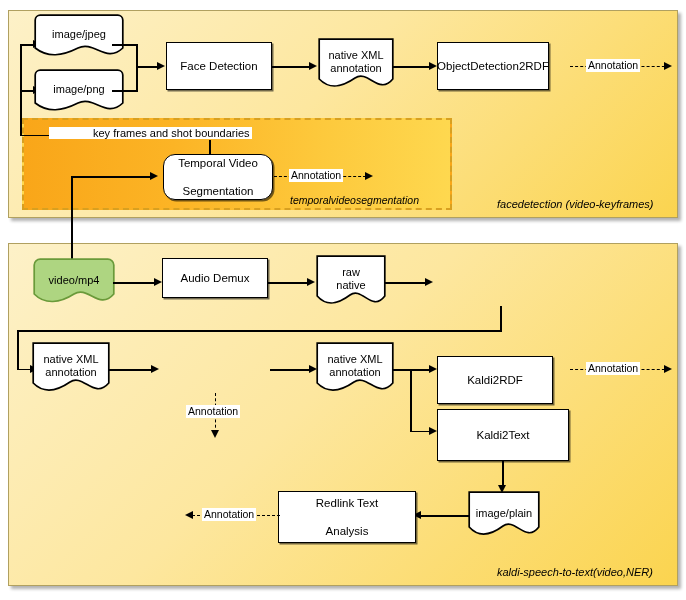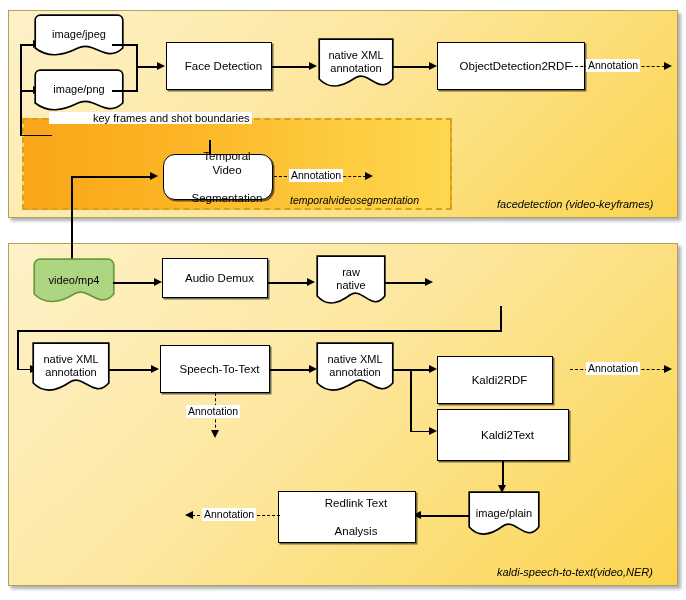--- a/index.html
+++ b/index.html
@@ -10,21 +10,21 @@
   .panel{position:absolute;border:1px solid #b0a060;box-sizing:border-box;
          box-shadow:3px 3px 3px rgba(0,0,0,0.30);}
   .panel-outer{background:linear-gradient(135deg,#fdf1c8 0%,#fde79f 45%,#fbd44f 100%);}
   .panel-inner{position:absolute;box-sizing:border-box;border:2px dashed #d8a020;
                background:linear-gradient(90deg,#f9a619 0%,#fcb425 35%,#fdc93c 70%,#fed84f 100%);}
 
   
   .box{position:absolute;background:#ffffff;border:1.6px solid #000000;box-sizing:border-box;
        display:flex;align-items:center;justify-content:center;text-align:center;
        font-size:11.5px;color:#000;line-height:1.22;box-shadow:1.5px 1.5px 0 rgba(0,0,0,0.55);}
-  .box span{display:block;padding:0 4px;margin-left:9px;}
+  .box span{display:block;padding:0 4px;}
 
   
   .doc{position:absolute;display:flex;align-items:center;justify-content:center;
        text-align:center;font-size:11px;color:#000;line-height:1.2;}
   .doc .docsvg{position:absolute;left:0;top:0;width:100%;height:100%;}
   .doc .doclbl{position:relative;z-index:2;padding:0 3px;transform:translateY(-11%);}
 
   
   .ln{position:absolute;background:#000;}
   .lnh{height:1.7px;}
@@ -100,29 +100,29 @@
     </svg>
     <span class="doclbl">
       <span>native XML</span><br>
       <span>annotation</span>
     </span>
   </div>
 
   <div class="ln lnh" style="left:392px;top:66px;width:38px;"></div>
   <div class="arrow ar-r" style="left:429px;top:62.2px;"></div>
 
-  <div class="box" style="left:437px;top:42px;width:148px;height:48px;">
+  <div class="box" style="left:437px;top:42px;width:112px;height:48px;">
     <span>ObjectDetection2RDF</span>
   </div>
 
   <div class="dln dlnh" style="left:570px;top:66px;width:100px;"></div>
   <div class="anno" style="left:586px;top:59px;">Annotation</div>
   <div class="arrow ar-r" style="left:664px;top:62.2px;"></div>
 
-  <div class="edgelabel" style="left:49px;top:112px;padding-left:44px;">key frames and shot boundaries</div>
+  <div class="edgelabel" style="left:49px;top:127px;padding-left:44px;">key frames and shot boundaries</div>
   <div class="ln lnv" style="left:209px;top:140px;height:15px;"></div>
 
   <div class="box" style="left:163px;top:154px;width:110px;height:46px;border-radius:12px;">
     <span>
       <span>Temporal Video</span><br>
       <span>Segmentation</span>
     </span>
   </div>
 
   <div class="ln lnh" style="left:72px;top:176px;width:78px;"></div>
@@ -184,23 +184,20 @@
     </svg>
     <span class="doclbl">
       <span>native XML</span><br>
       <span>annotation</span>
     </span>
   </div>
 
   <div class="ln lnh" style="left:108px;top:369px;width:44px;"></div>
   <div class="arrow ar-r" style="left:151px;top:365.2px;"></div>
 
-  <div class="box" style="left:160px;top:345px;width:110px;height:48px;">
-    <span>Speech-To-Text</span>
-  </div>
 
   <div class="dln dlnv" style="left:215px;top:393px;height:40px;"></div>
   <div class="anno" style="left:186px;top:405px;">Annotation</div>
   <div class="arrow ar-d" style="left:211px;top:430px;"></div>
 
   <div class="ln lnh" style="left:270px;top:369px;width:40px;"></div>
   <div class="arrow ar-r" style="left:309px;top:365.2px;"></div>
 
   <div class="doc" style="left:316px;top:342px;width:78px;height:54px;">
     <svg class="docsvg" viewBox="0 0 78 54" preserveAspectRatio="none">

